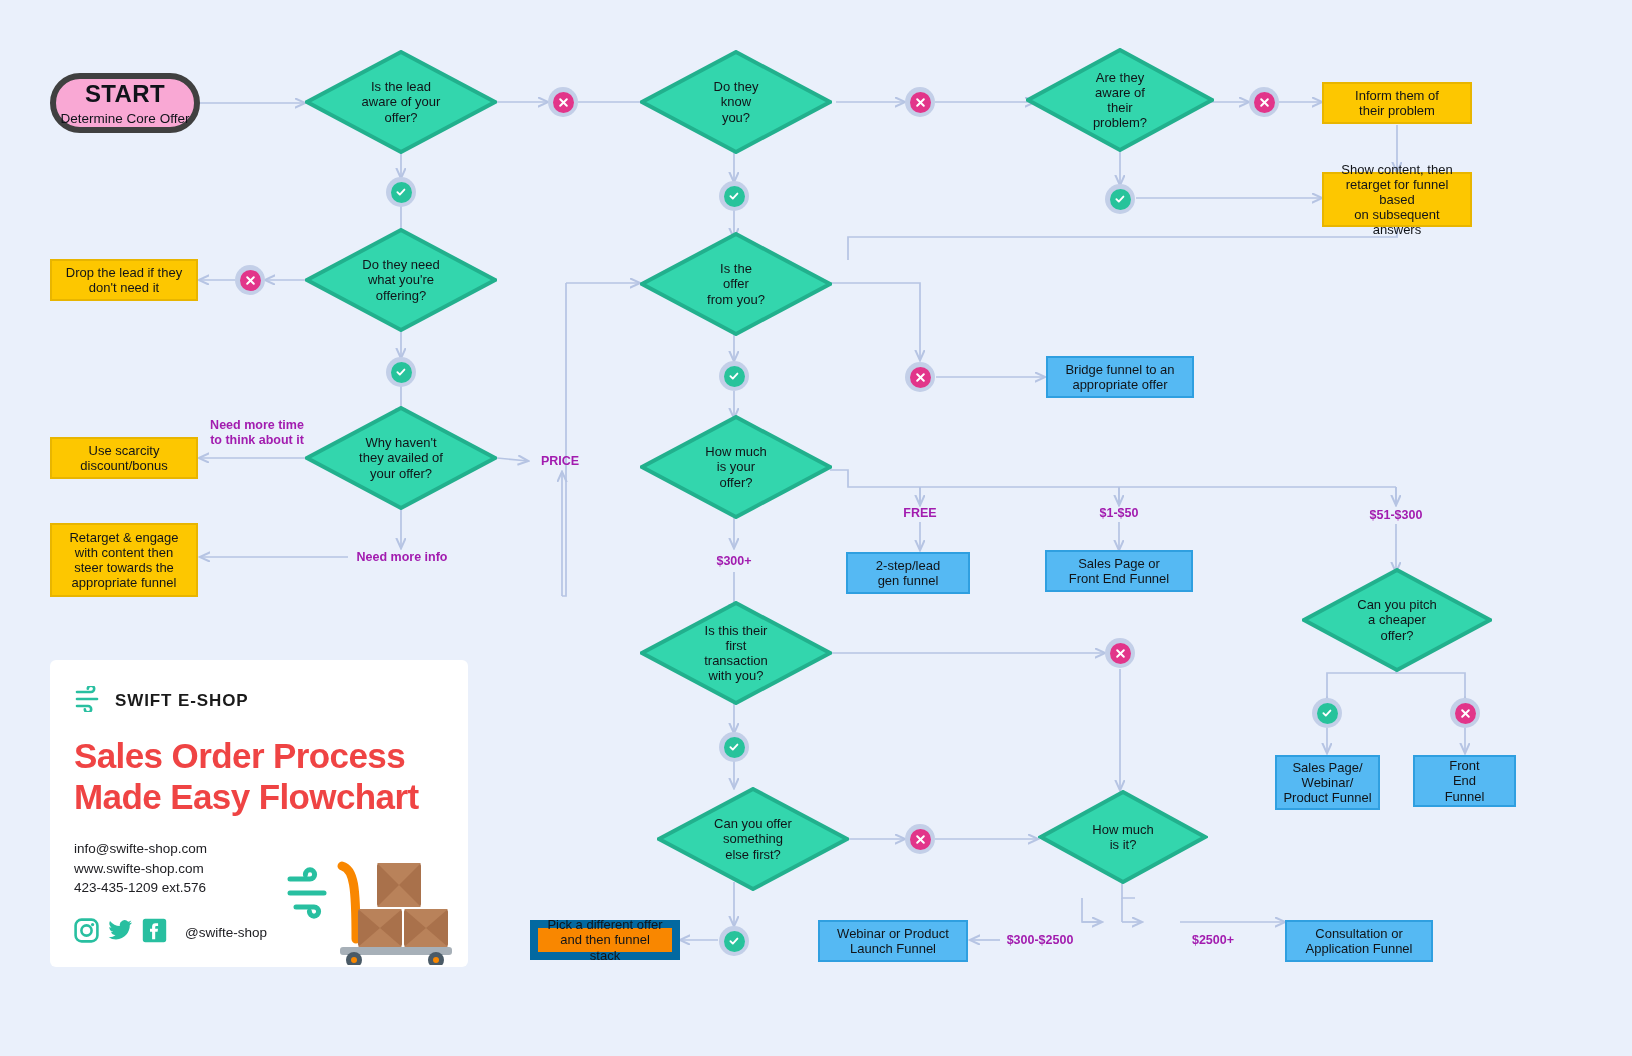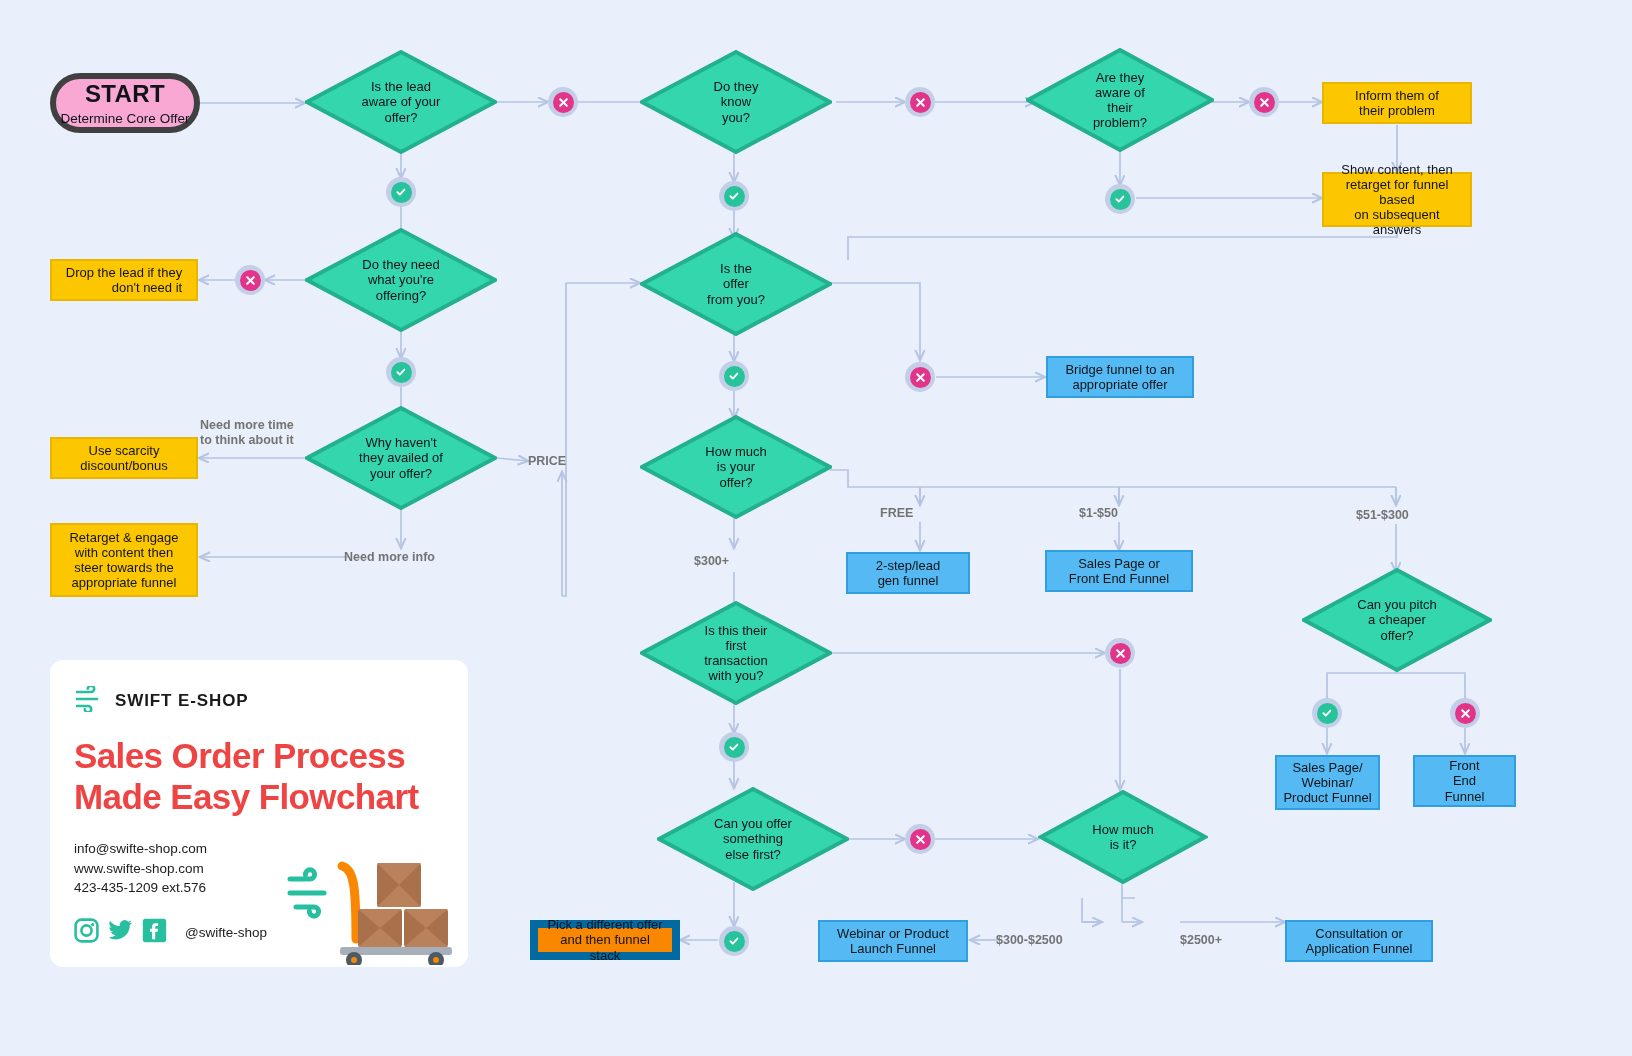--- a/index.html
+++ b/index.html
@@ -87,22 +87,22 @@
   }
   .box-orange {
     background: #f98700;
     border: 8px solid #0369a1;
   }
 
   .edge-label {
     position: absolute;
     font-size: 12.5px;
     font-weight: bold;
-    color: #737373;
-    text-align: left;
+    color: #a21caf;
+    text-align: center;
     white-space: pre-line;
     line-height: 1.2;
   }
 
   
   .badge {
     position: absolute;
     width: 30px;
     height: 30px;
     border-radius: 50%;
@@ -127,21 +127,21 @@
   .badge .inner svg { display: block; }
 
   
   #card {
     position: absolute;
     left: 50px;
     top: 660px;
     width: 418px;
     height: 307px;
     background: #ffffff;
-    border-radius: 13px;
+    border-radius: 6px;
     box-sizing: border-box;
     padding: 26px 24px 0 24px;
     overflow: hidden;
   }
   #card .brandrow {
     display: flex;
     align-items: center;
     gap: 11px;
     margin-bottom: 20px;
   }
@@ -402,21 +402,21 @@
     <span>Inform them of
 their problem</span>
   </div>
 
   <div class="node boxy box-yellow" style="left:1322px; top:172px; width:150px; height:55px;">
     <span>Show content, then
 retarget for funnel based
 on subsequent answers</span>
   </div>
 
-  <div class="node boxy box-yellow" style="left:50px; top:259px; width:148px; height:42px;text-align:right;">
+  <div class="node boxy box-yellow" style="left:50px; top:259px; width:148px; height:42px;">
     <span>Drop the lead if they
 don't need it</span>
   </div>
 
   <div class="node boxy box-yellow" style="left:50px; top:437px; width:148px; height:42px;">
     <span>Use scarcity
 discount/bonus</span>
   </div>
 
   <div class="node boxy box-yellow" style="left:50px; top:523px; width:148px; height:74px;">

